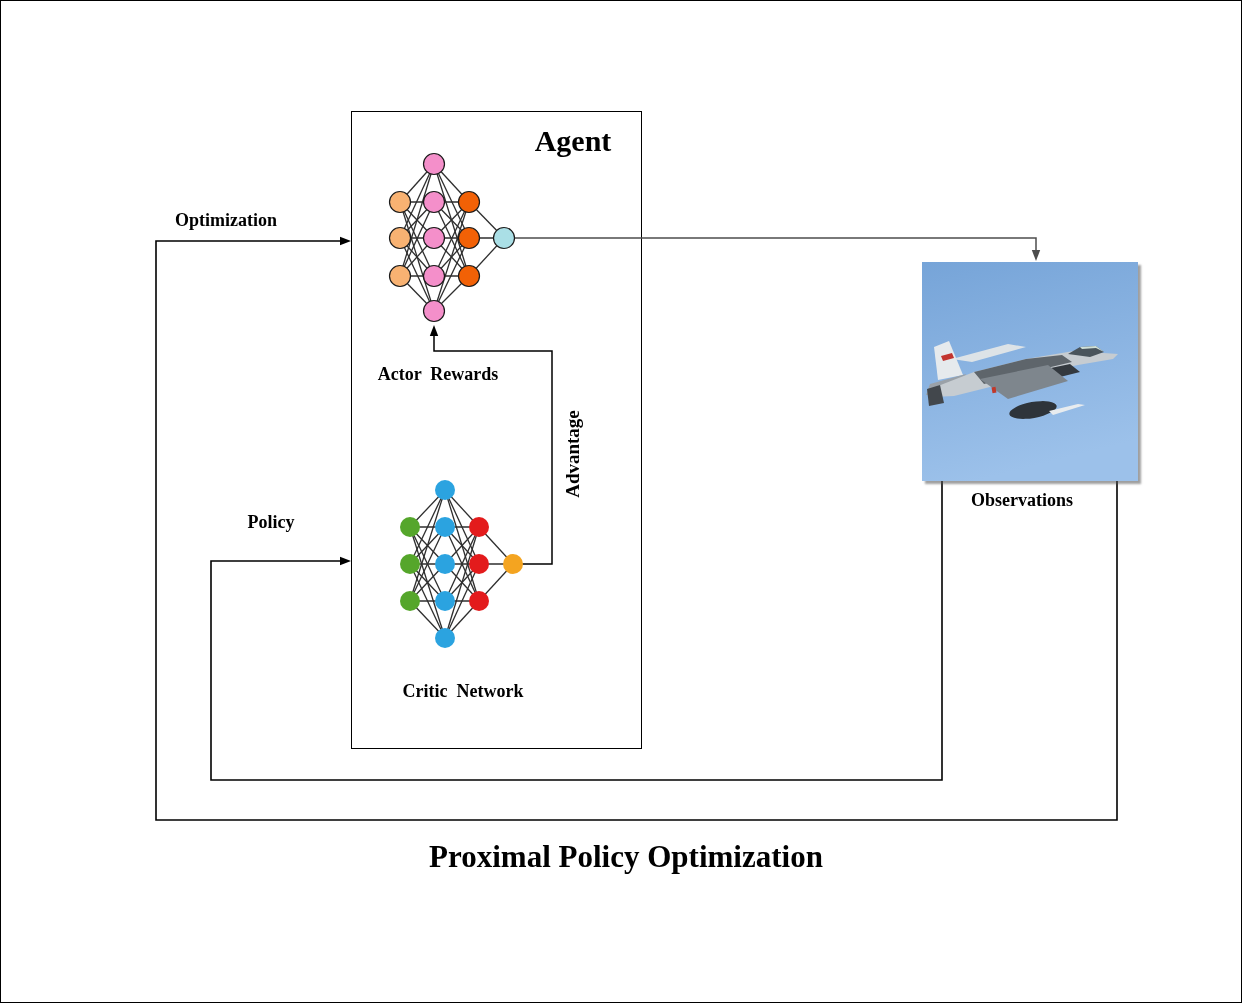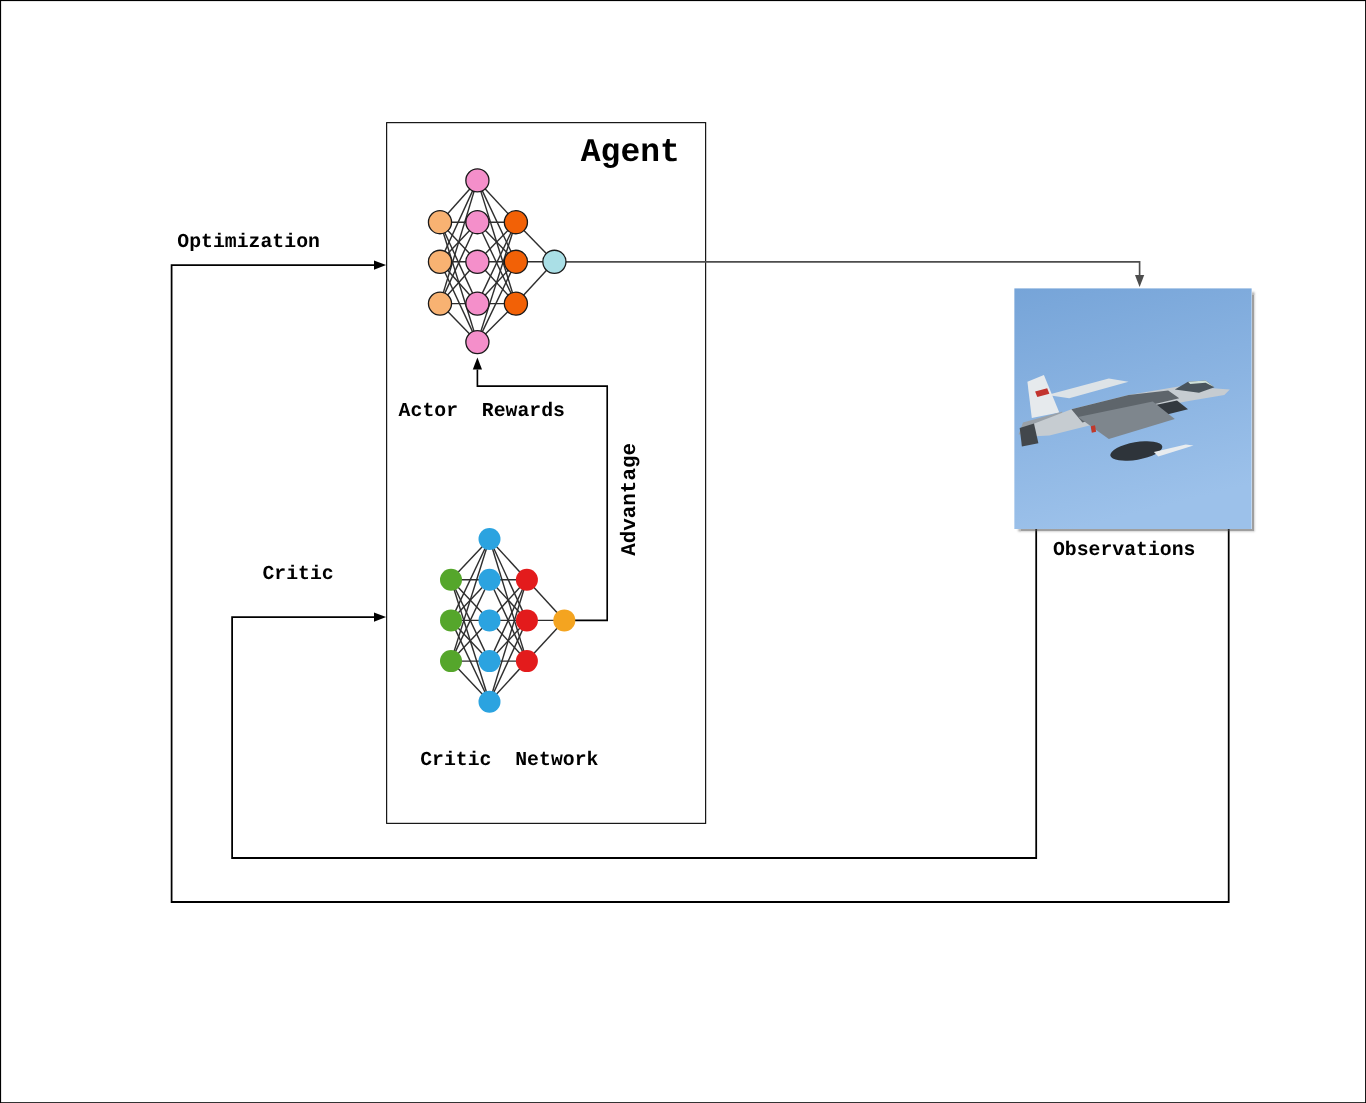--- a/index.html
+++ b/index.html
@@ -1,19 +1,19 @@
 <!DOCTYPE html>
 <html><head>
 <meta charset="utf-8">
 <style>
   html,body { margin:0; padding:0; background:#ffffff; }
   .canvas {
     position:relative; width:1242px; height:1003px;
     background:#ffffff; border:1.5px solid #000; box-sizing:border-box;
-    font-family:Liberation Mono, monospace; overflow:hidden;
+    font-family:Liberation Serif, serif; overflow:hidden;
   }
   svg.layer { position:absolute; left:0; top:0; z-index:1; }
   .agent-box {
     position:absolute; left:350px; top:110px; width:291px; height:638px;
     border:1.5px solid #000; box-sizing:border-box; z-index:0; background:transparent;
   }
   .label {
     position:absolute; transform:translate(-50%,-50%);
     font-weight:bold; color:#000; white-space:pre; z-index:3; line-height:1.1;
   }
@@ -190,16 +190,17 @@
         <rect x="70" y="125" width="4" height="6" fill="#C0392B" transform="rotate(-10 72 128)"></rect>
       </g>
     </svg>
   </div>
 
   <div class="label agent-title">Agent</div>
   <div class="label actor-label">Actor  Rewards</div>
   <div class="label critic-label">Critic  Network</div>
   <div class="label rot advantage-label">Advantage</div>
   <div class="label obs-label">Optimization</div>
-  <div class="label rewards-label">Critic</div>
+  <div class="label rewards-label">Policy</div>
   <div class="label env-label">Observations</div>
+  <div class="label diagram-title">Proximal Policy Optimization</div>
 
 </div>
 
 </body></html>

